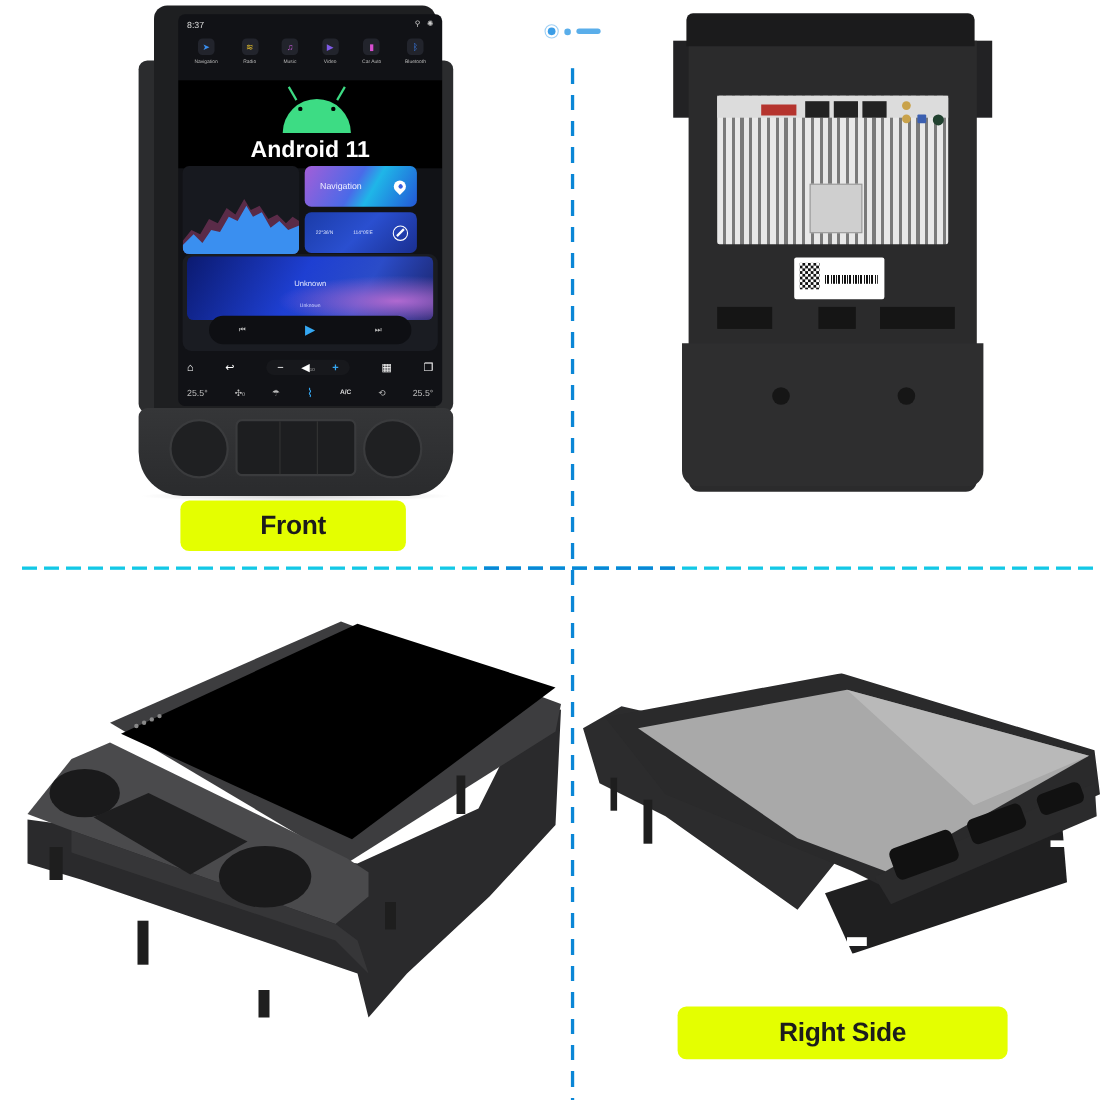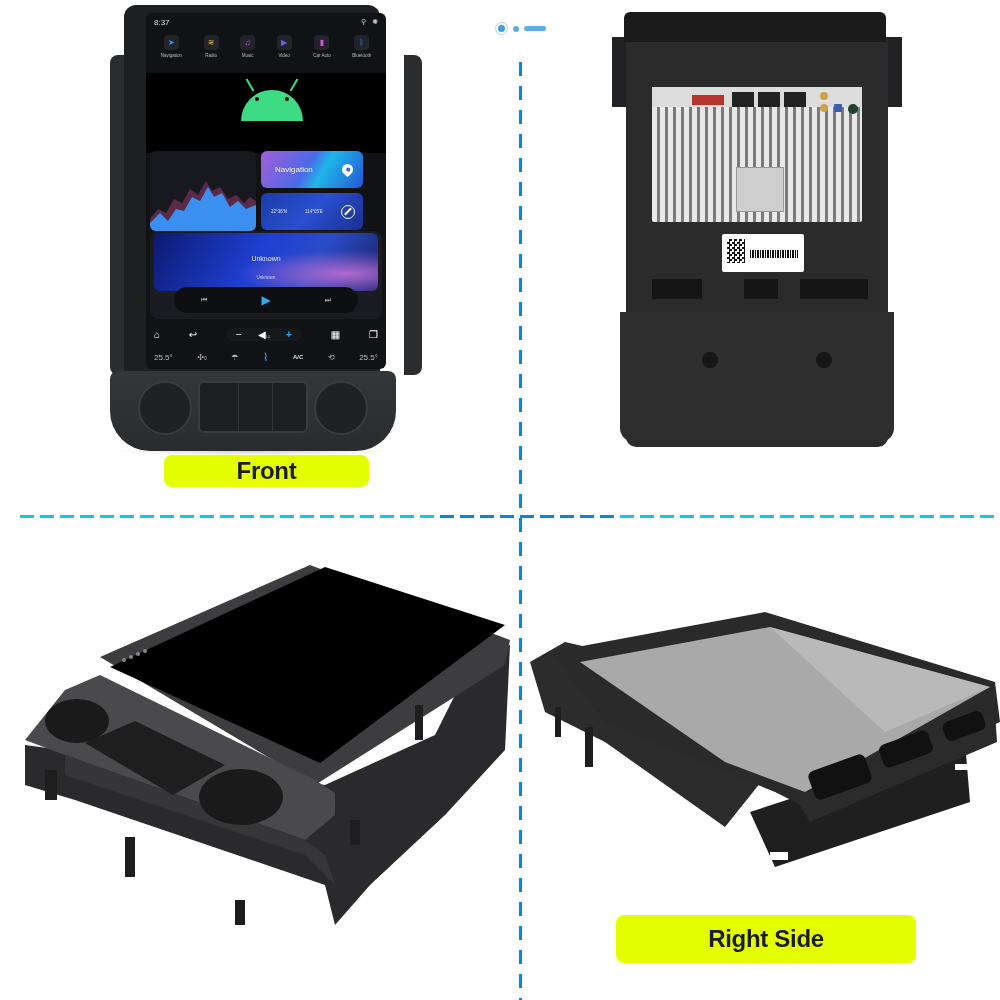--- a/index.html
+++ b/index.html
@@ -19,21 +19,21 @@
   .pager .dot-active { width: 13px; height: 13px; border-radius: 50%; border: 1.5px solid #9fd0f5; display:flex; align-items:center; justify-content:center; }
   .pager .dot-active::after { content:""; width:7px; height:7px; border-radius:50%; background:#3b9de6; }
   .pager .dot { width: 6px; height: 6px; border-radius: 50%; background: #5aaeea; }
   .pager .bar { width: 22px; height: 5px; border-radius: 3px; background: #5aaeea; }
 
   
   .label { position: absolute; background: #e4ff00; border-radius: 8px; display: flex; align-items: center; justify-content: center;
     font-family: "Liberation Sans", sans-serif; font-weight: 700; font-size: 24px; color: #1c1c1c; letter-spacing: -0.3px; }
 
   
-  .front-unit { position: absolute; left: 110px; top: 5px; width: 312px; height: 447px; }
+  .front-unit { position: absolute; left: 126px; top: 5px; width: 286px; height: 447px; }
   .front-shadow { position:absolute; left:0; bottom:-4px; width:286px; height:10px; border-radius:50%; background: radial-gradient(ellipse at center, rgba(0,0,0,0.18), transparent 70%); }
   .front-bezel { position: absolute; left: 14px; top: 0; width: 256px; height: 372px; background: #1e1f21; border-radius: 12px 12px 6px 6px; }
   .front-side-l { position:absolute; left:0; top:50px; width:18px; height:320px; background:#2b2c2e; border-radius:8px 0 0 8px; }
   .front-side-r { position:absolute; right:0; top:50px; width:18px; height:320px; background:#2b2c2e; border-radius:0 8px 8px 0; }
   .screen { position: absolute; left: 22px; top: 8px; width: 240px; height: 356px; background: #111216; border-radius: 6px; overflow: hidden; }
   .status-bar { height: 18px; display:flex; align-items:center; justify-content:space-between; padding: 0 8px; color:#ddd; font-size:8px; }
   .status-icons { display:flex; gap:6px; align-items:center; }
   .status-icons span { font-size:7px; color:#ccc; }
   .app-row { display:flex; justify-content:space-around; padding: 4px 4px 0; height: 42px; }
   .app { display:flex; flex-direction:column; align-items:center; gap:3px; }
@@ -159,20 +159,21 @@
           <div class="app">
             <div class="app-icon" style="color:#3a7ff0">ᛒ</div>
             <div class="app-label">Bluetooth</div>
           </div>
         </div>
 
         <div class="android-banner">
           <div class="antenna l"></div>
           <div class="antenna r"></div>
           <div class="android-head"></div>
+          <div class="android-text">Android 11</div>
         </div>
 
         <div class="widgets">
           <div class="chart-card">
             <svg width="106" height="80" viewBox="0 0 106 80">
               <path d="M0 68 L8 58 L16 62 L24 48 L32 52 L40 38 L48 44 L56 30 L62 40 L70 36 L78 48 L86 44 L94 52 L100 46 L106 50 L106 80 L0 80 Z" fill="#6b2f52" opacity="0.8"></path>
               <path d="M0 72 L10 62 L18 70 L26 58 L34 60 L42 46 L50 50 L58 36 L64 46 L72 42 L80 56 L88 50 L96 58 L106 54 L106 80 L0 80 Z" fill="#3a8ff0"></path>
             </svg>
           </div>
           <div class="nav-card">
@@ -220,21 +221,21 @@
           <span>25.5°</span>
         </div>
       </div>
     </div>
     <div class="bottom-console">
       <div class="cup l"></div>
       <div class="tray"></div>
       <div class="cup r"></div>
     </div>
   </div>
-  <div class="label" style="left:164px; top:455px; width:205px; height:32px;">Front</div>
+  <div class="label" style="left:164px; top:455px; width:205px; height:46px;">Front</div>
 
   <div class="back-unit">
     <div class="back-frame"></div>
     <div class="back-body"></div>
     <div class="back-top"></div>
     <div class="heatsink"></div>
     <div class="chassis-top"></div>
     <div class="connector-red"></div>
     <div class="connector-blk" style="left:120px;"></div>
     <div class="connector-blk" style="left:146px;"></div>

